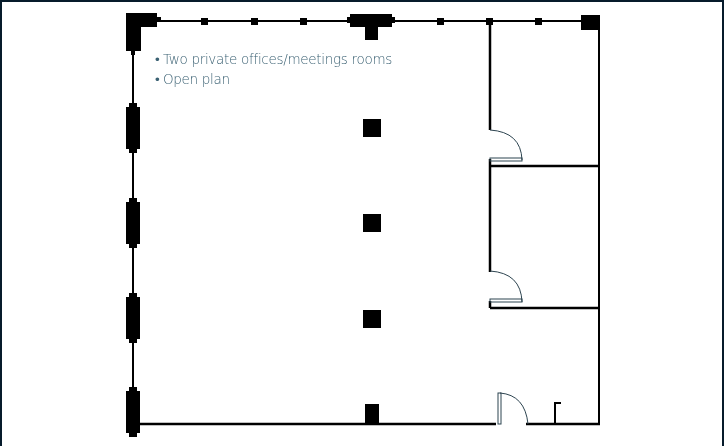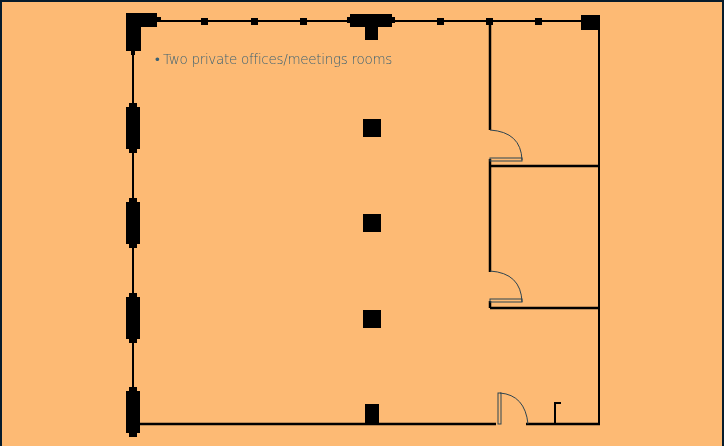--- a/index.html
+++ b/index.html
@@ -4,21 +4,21 @@
   <style>
     html, body { margin: 0; padding: 0; }
     body {
       width: 724px; height: 446px; overflow: hidden;
       background: #061b2b;
       font-family: "Liberation Sans", sans-serif;
     }
     .frame {
       position: absolute; left: 2px; top: 2px;
       width: 720px; height: 444px;
-      background: #fdba74;
+      background: #ffffff;
     }
     .plan { position: absolute; left: 0; top: 0; }
     .features {
       position: absolute; left: 153px; top: 47px;
       margin: 0; padding: 0; list-style: none;
       color: #3b6173; font-size: 13.5px; line-height: 20px;
       font-family: "DejaVu Sans", sans-serif; font-weight: 300;
       letter-spacing: -0.3px;
     }
     .features li { white-space: nowrap; }
@@ -103,14 +103,15 @@
       <path d="M498 391 Q523 393 526 422"></path>
     </g>
 
     <g stroke="#000" fill="none" stroke-width="2">
       <polyline points="553,422 553,401 559,401"></polyline>
     </g>
   </svg>
 
   <ul class="features">
     <li><span class="bullet">•</span><span>Two private offices/meetings rooms</span></li>
+    <li><span class="bullet">•</span><span>Open plan</span></li>
   </ul>
 </div>
 
 </body></html>

